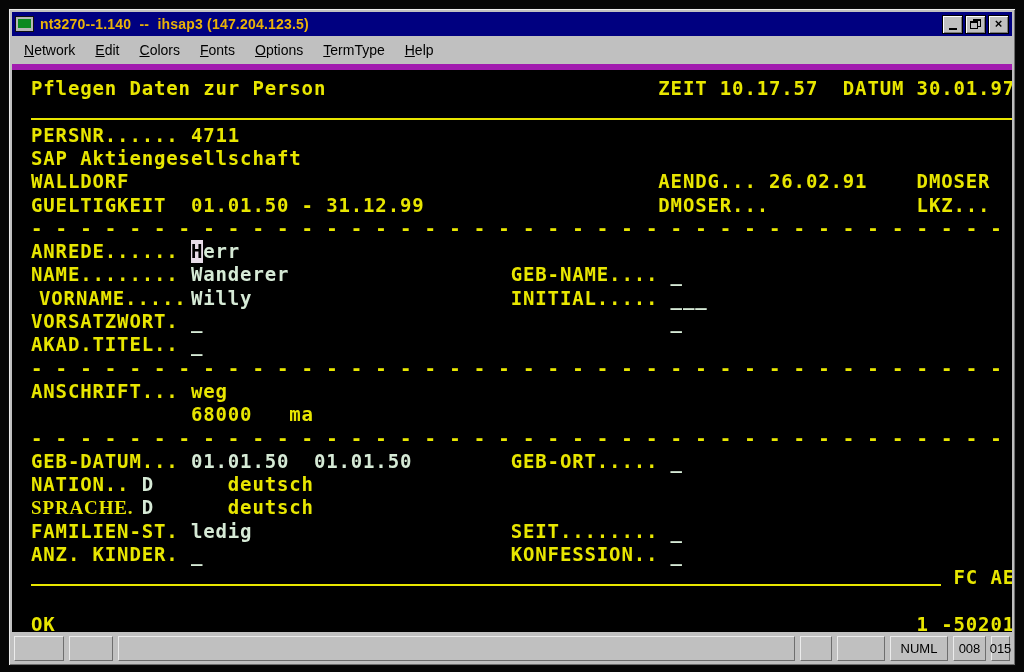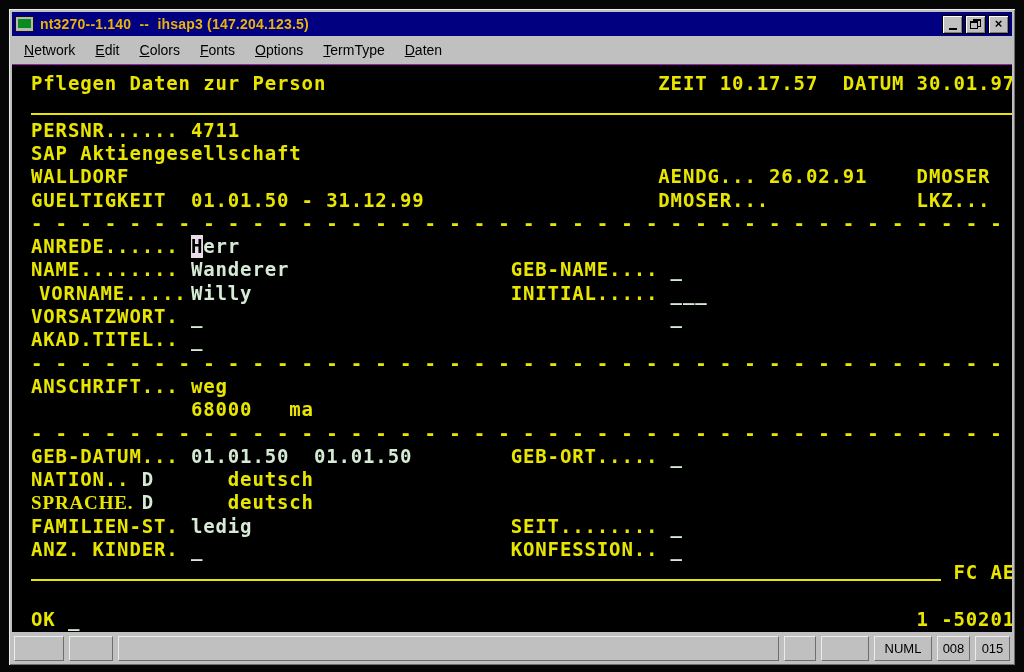--- a/index.html
+++ b/index.html
@@ -34,39 +34,39 @@
   .glyph-restore::after{content:"";position:absolute;left:0;bottom:0;width:6px;height:5px;
     border:1px solid #000;border-top-width:2px;background:#c0c0c0;}
   .glyph-close{font-size:13px;font-weight:bold;color:#000;line-height:1;margin-top:-1px;}
   
   .menubar{flex:0 0 28px;display:flex;align-items:center;padding:0 2px;
     font-size:14px;color:#000;}
   .menu-item{padding:3px 10px;white-space:pre;}
   .menu-item::first-letter{text-decoration:underline;}
   
   .screen{flex:1 1 auto;background:#000;position:relative;overflow:hidden;
-    border-top:1px solid #a21caf;}
+    border-top:6px solid #a21caf;}
   .trow{position:absolute;left:19px;width:984px;height:23.3px;}
   .seg{
     position:absolute;top:0;white-space:pre;
     font-family:"DejaVu Sans Mono",monospace;font-weight:bold;
     font-size:19px;line-height:23.3px;letter-spacing:.86px;
   }
   .t-l{color:#e8e600;}
   .t-i{color:#d6ead6;}
   .t-c{color:#000;background:#e8dce8;}
   .rule{position:absolute;height:2px;background:#e8e600;bottom:4px;}
   
   .statusbar{flex:0 0 25px;margin-top:3px;display:flex;align-items:stretch;
     gap:5px;padding:1px 2px;}
   .panel{border:1px solid;border-color:#ececec #6e6e6e #6e6e6e #ececec;
     display:flex;align-items:center;justify-content:center;
     font-size:13px;color:#000;box-sizing:border-box;}
   .p1{width:50px}.p2{width:44px}.p3{flex:1}.p4{width:32px}.p5{width:48px}
-  .p6{width:58px}.p7{width:33px}.p8{width:35px}
+  .p6{width:58px}.p7{width:33px}.p8{width:19px}
 </style>
 </head>
 <body>
 
 <div class="window">
 
   <div class="titlebar">
     <span class="app-icon"></span>
     <span class="title-text">nt3270--1.140  --  ihsap3 (147.204.123.5)</span>
     <span class="tb-buttons">
@@ -82,21 +82,21 @@
     </span>
   </div>
 
   <div class="menubar" id="menubar">
       <span class="menu-item">Network</span>
       <span class="menu-item">Edit</span>
       <span class="menu-item">Colors</span>
       <span class="menu-item">Fonts</span>
       <span class="menu-item">Options</span>
       <span class="menu-item">TermType</span>
-      <span class="menu-item">Daten</span>
+      <span class="menu-item">Help</span>
     </div>
 
   <div class="screen" id="screen">
       <div class="trow" style="top: 7px;">
         <span class="seg t-l" style="left: 0px;">Pflegen Daten zur Person</span>
         <span class="seg t-l" style="left: 627.3px;">ZEIT 10.17.57</span>
         <span class="seg t-l" style="left: 811.8px;">DATUM 30.01.97</span>
       </div>
       <div class="trow" style="top: 30.3px;">
         <span class="rule" style="left: 0px; width: 984px;"></span>

